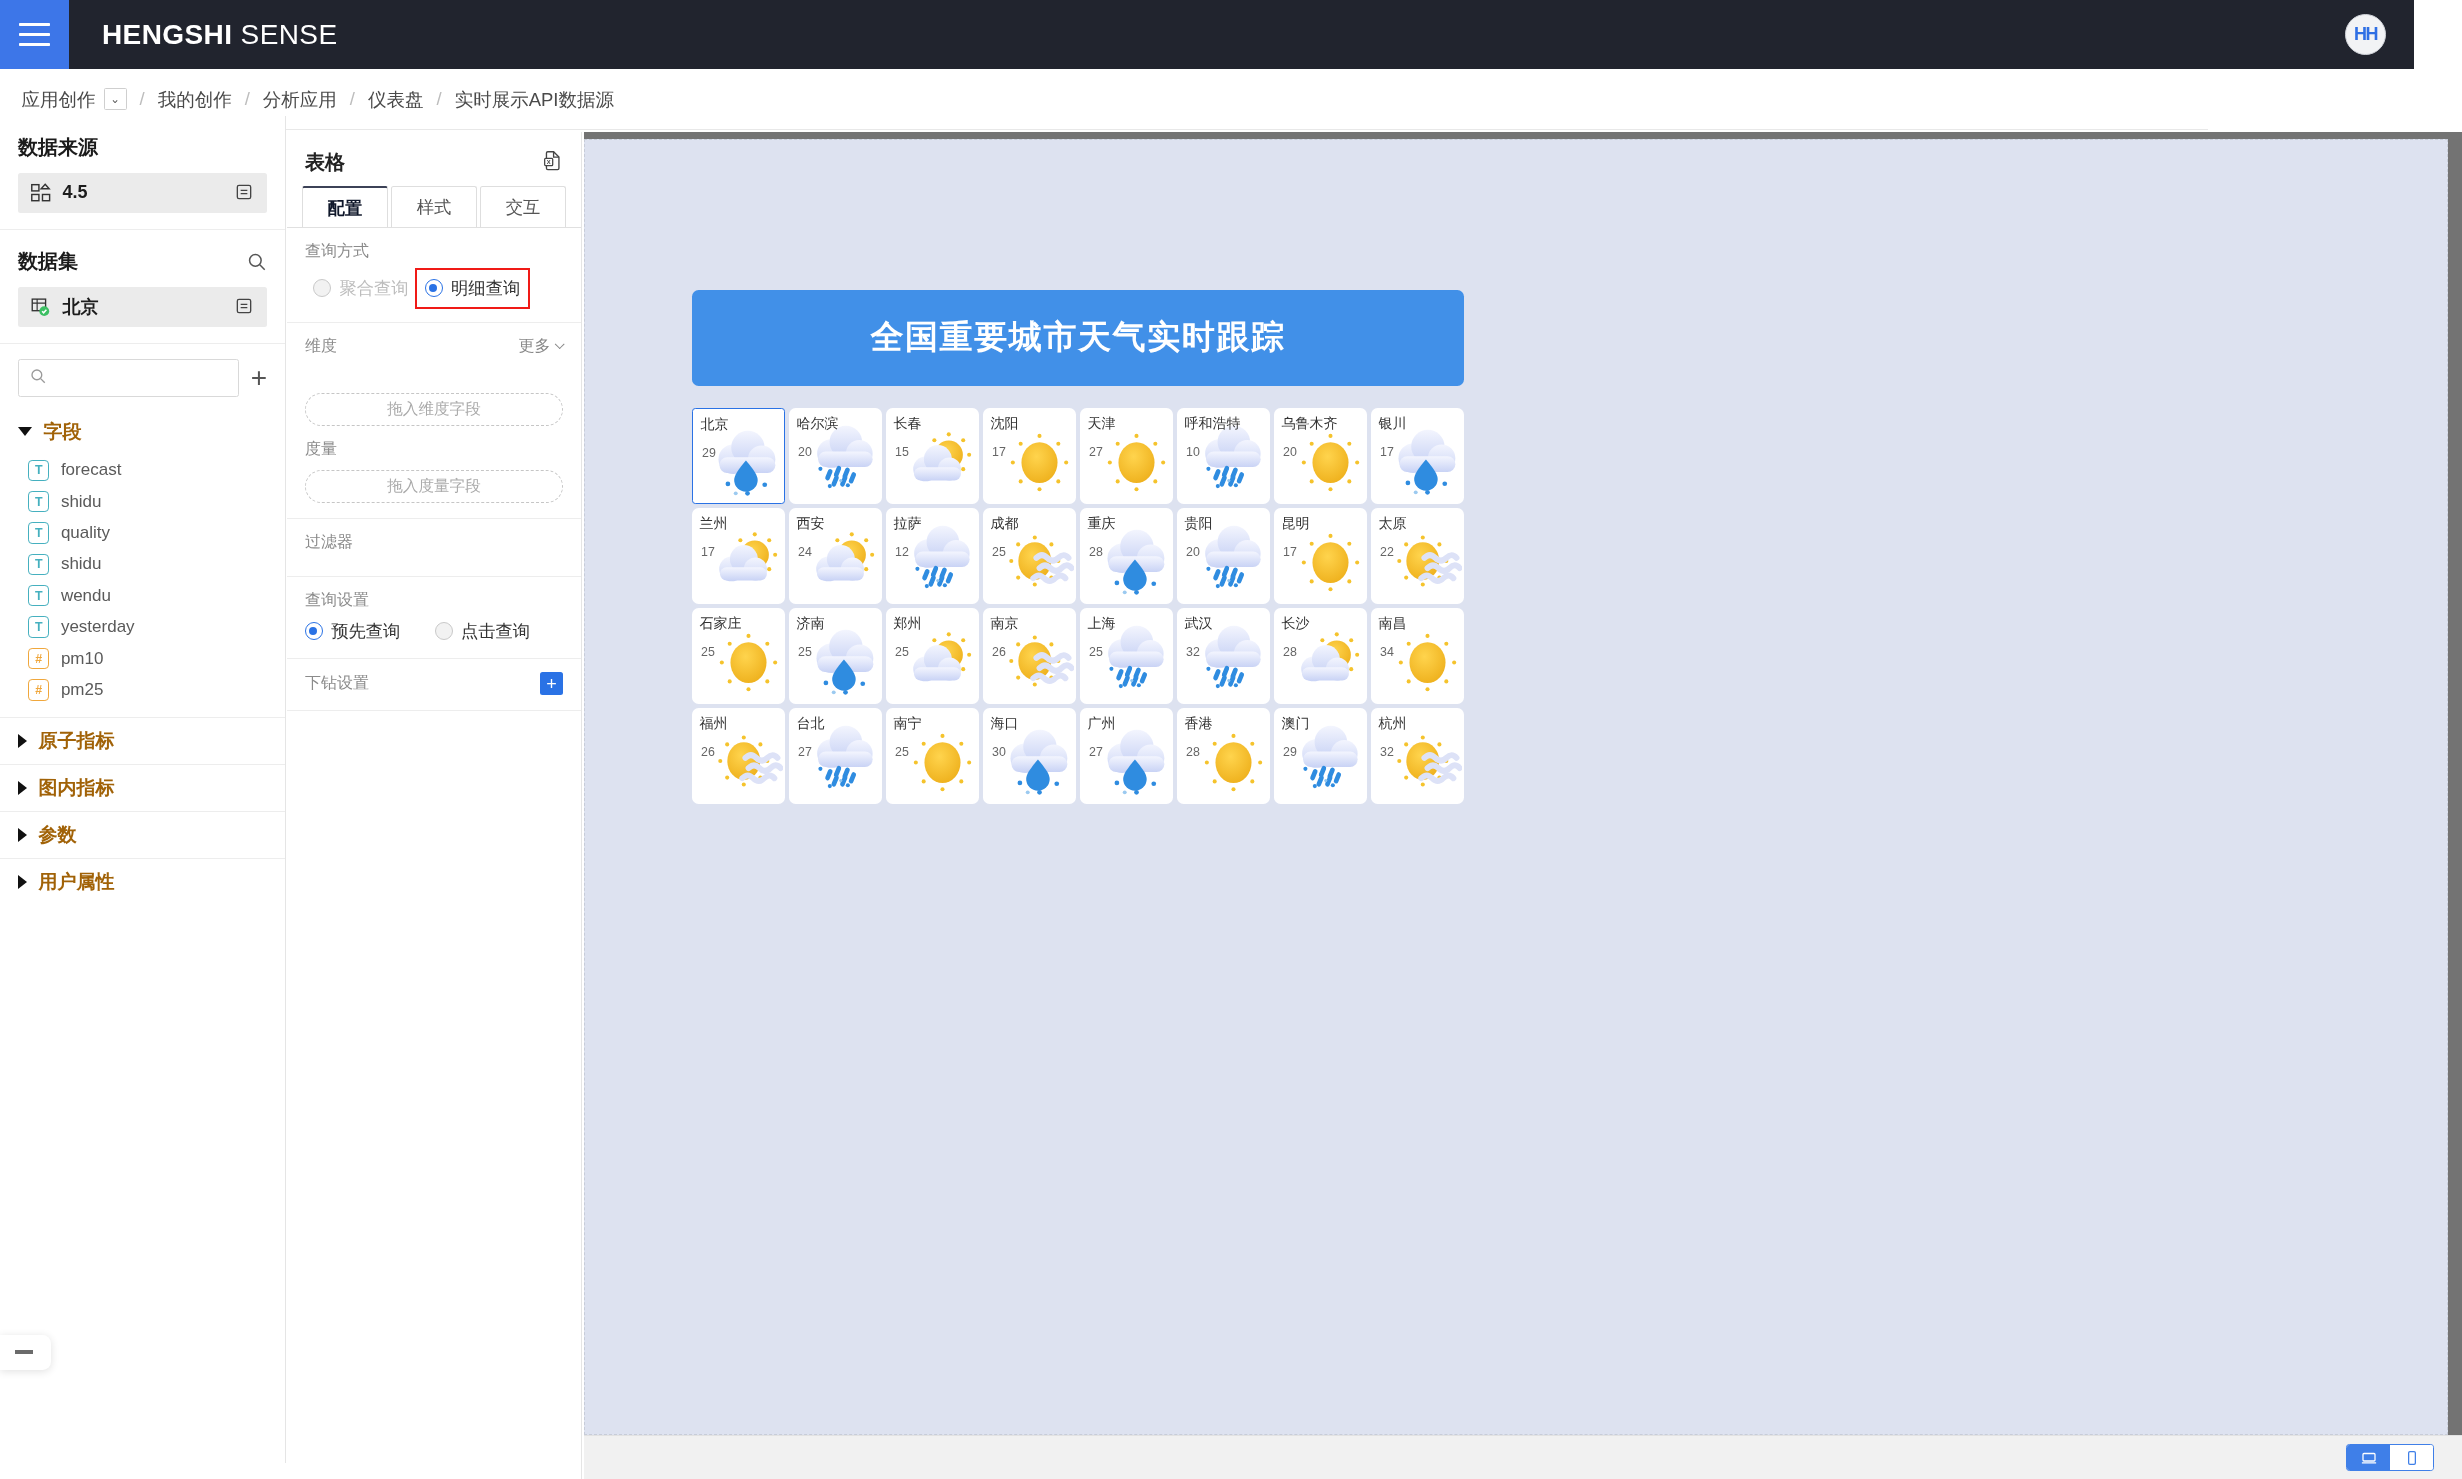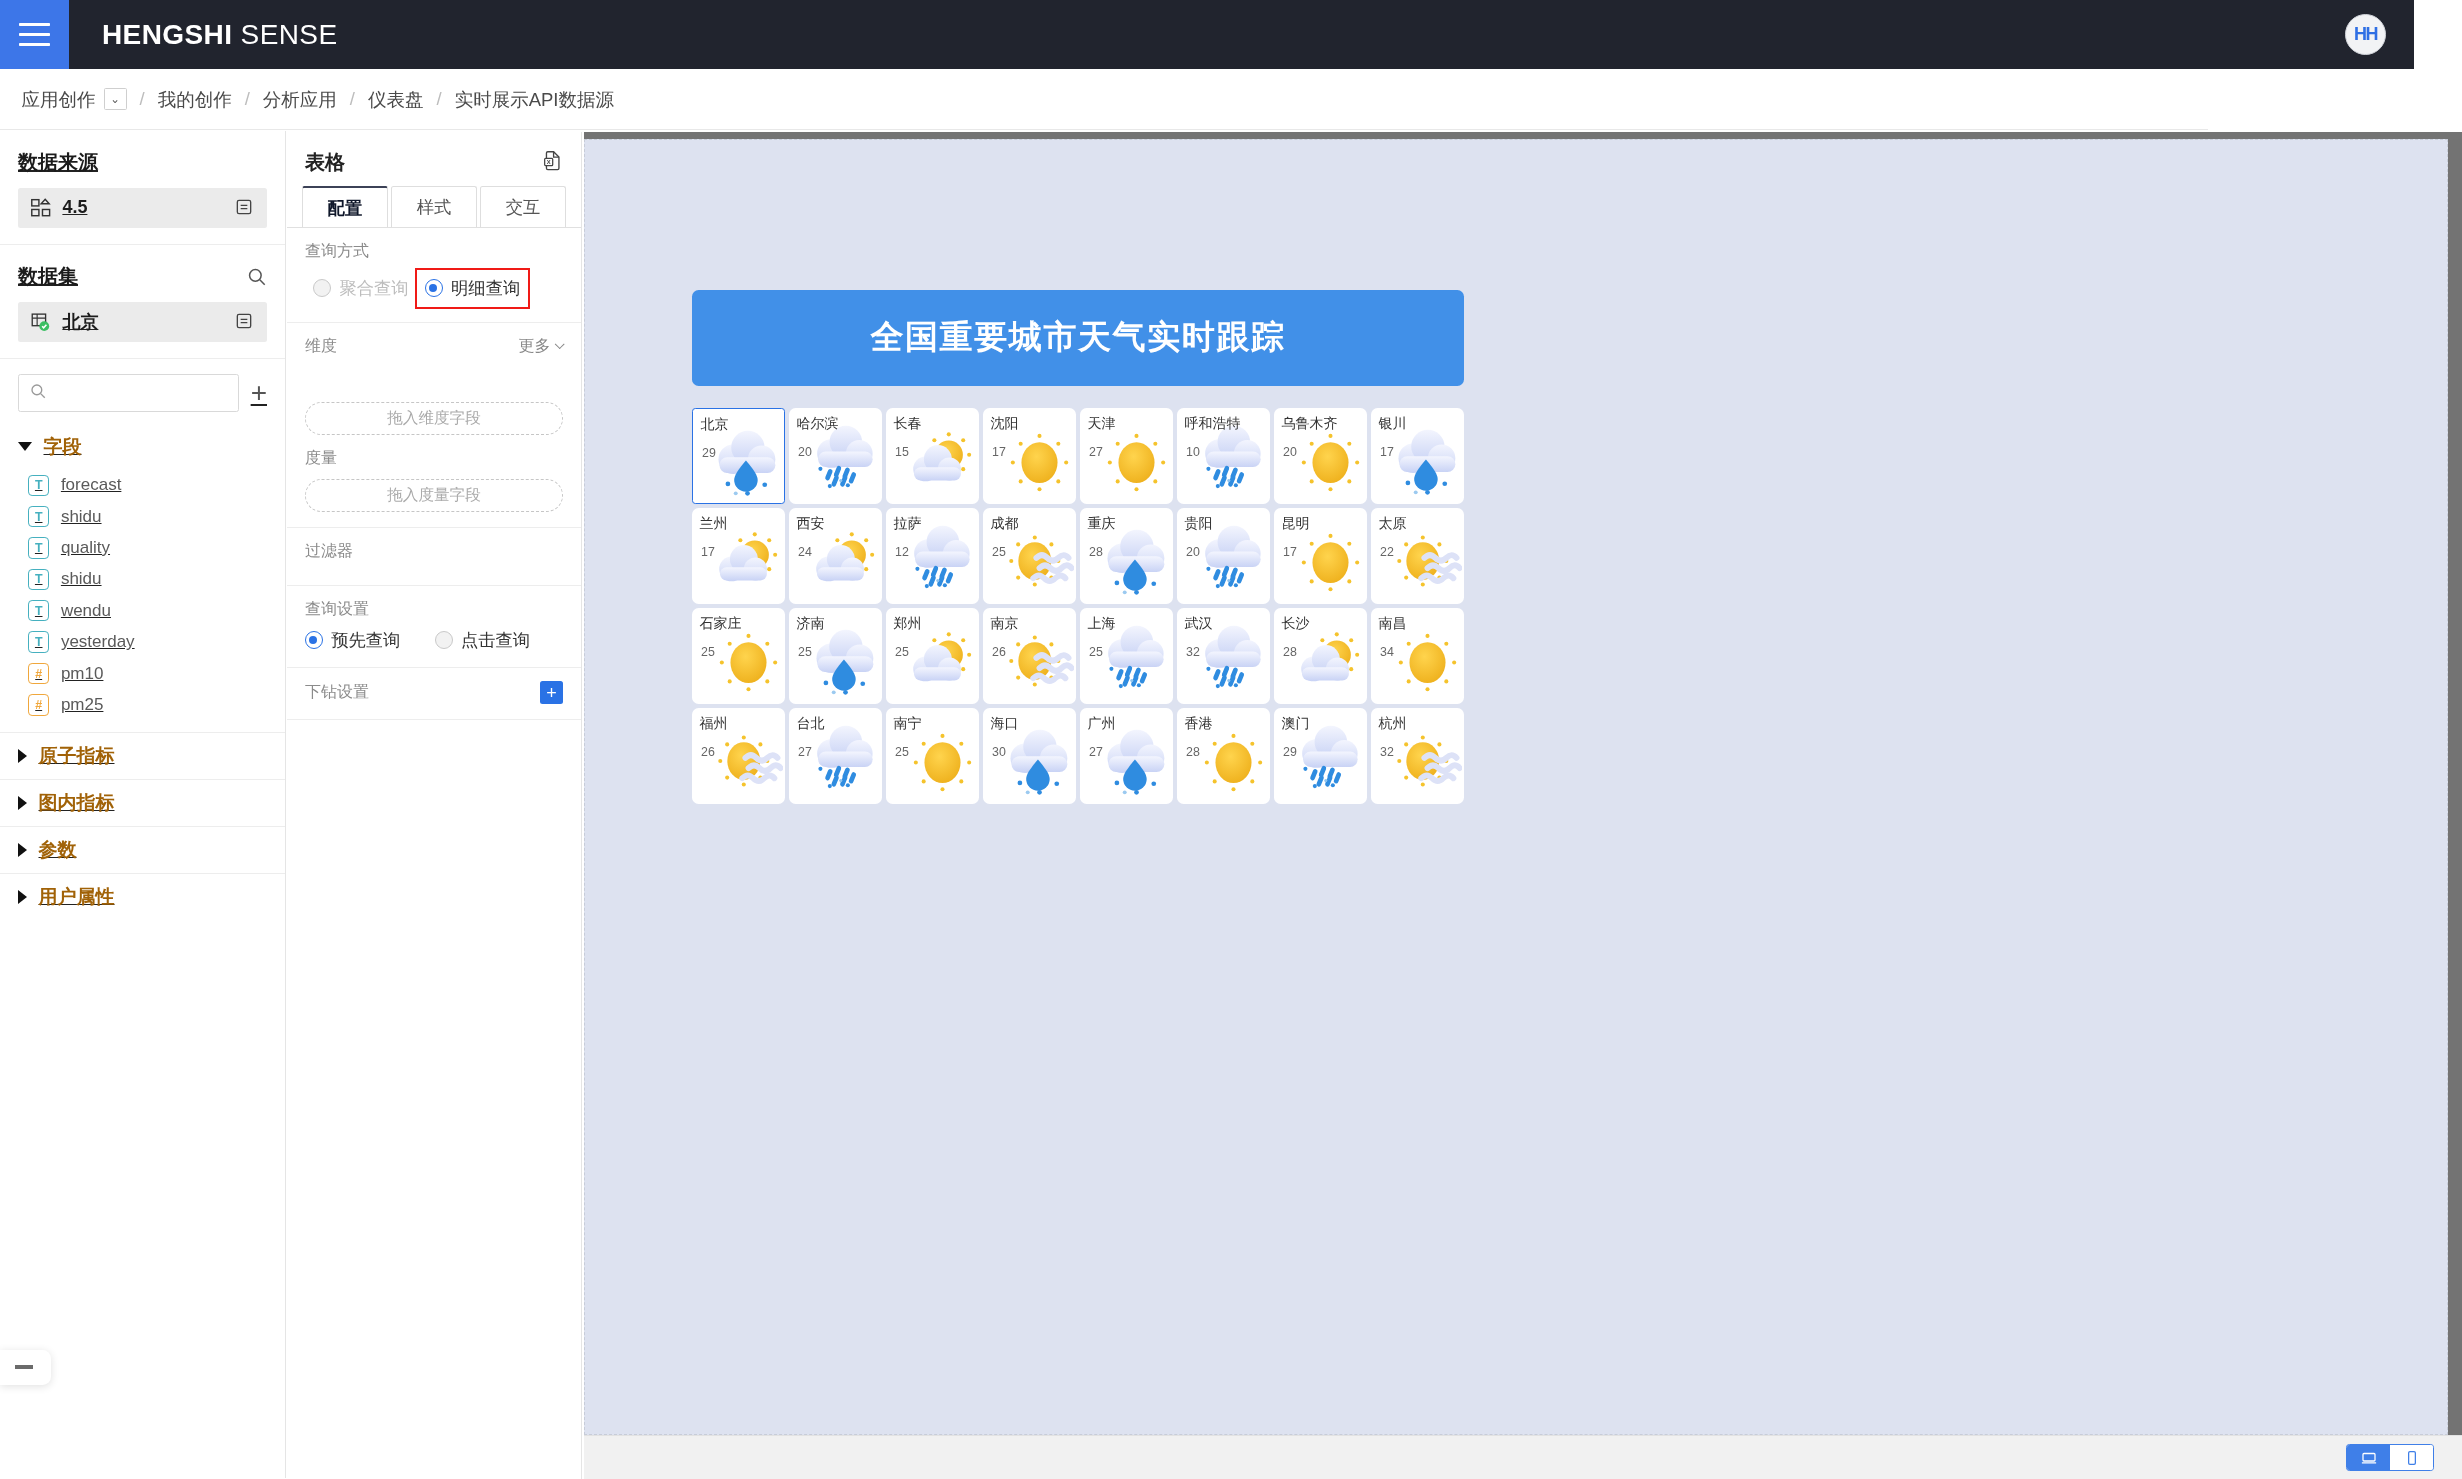--- a/index.html
+++ b/index.html
@@ -43,22 +43,22 @@
   #breadcrumb .crumb { cursor: pointer; }
   #breadcrumb .sep { margin: 0 13px; color: #bdbdbd; }
   #breadcrumb .chev-box {
     display: inline-flex; align-items: center; justify-content: center;
     width: 23px; height: 21.4px; border: 0.8px solid #cfcfcf; margin-left: 8.2px;
     font-size: 11.5px; color: #555; cursor: pointer; border-radius: 1.6px;
   }
 
   
   #left-panel {
-    position: absolute; left: 0; top: 131px; width: 286px; height: 1347px;
-    background: #fff; border-right: 1.6px solid #e5e5e5; overflow: hidden; text-decoration: underline;
+    position: absolute; left: 0; top: 116px; width: 286px; height: 1347px;
+    background: #fff; border-right: 1.6px solid #e5e5e5; overflow: hidden;
   }
   .sect { padding: 18px 18px 16.5px 18px; border-bottom: 0.8px solid #ededed; }
   .sect-head { display: flex; align-items: center; justify-content: space-between; margin-bottom: 11.5px; }
   .sect-title { font-size: 20px; font-weight: 700; color: #1b1b1b; }
   .pill {
     background: #ebebeb; border-radius: 2.5px; height: 40px;
     display: flex; align-items: center; padding: 0 11.5px; gap: 11.5px; cursor: pointer;
   }
   .pill .label { font-size: 18px; font-weight: 700; color: #1c1c1c; flex: 1; }
   .ic { width: 21.4px; height: 21.4px; flex: 0 0 21.4px; }
@@ -397,21 +397,21 @@
   </div>
 
   <div class="cfg-block">
     <div class="cfg-row-head">
       <span class="cfg-label" style="margin:0;">维度</span>
       <span class="more-btn">
         <span>更多</span>
         <span class="chev"></span>
       </span>
     </div>
-    <div class="drop-zone" style="margin-top:45px;">拖入维度字段</div>
+    <div class="drop-zone" style="margin-top:36px;">拖入维度字段</div>
     <div class="cfg-label" style="margin-top:13px;margin-bottom:0;">度量</div>
     <div class="drop-zone">拖入度量字段</div>
   </div>
 
   <div class="cfg-block">
     <div class="cfg-label">过滤器</div>
   </div>
 
   <div class="cfg-block">
     <div class="cfg-label">查询设置</div>

